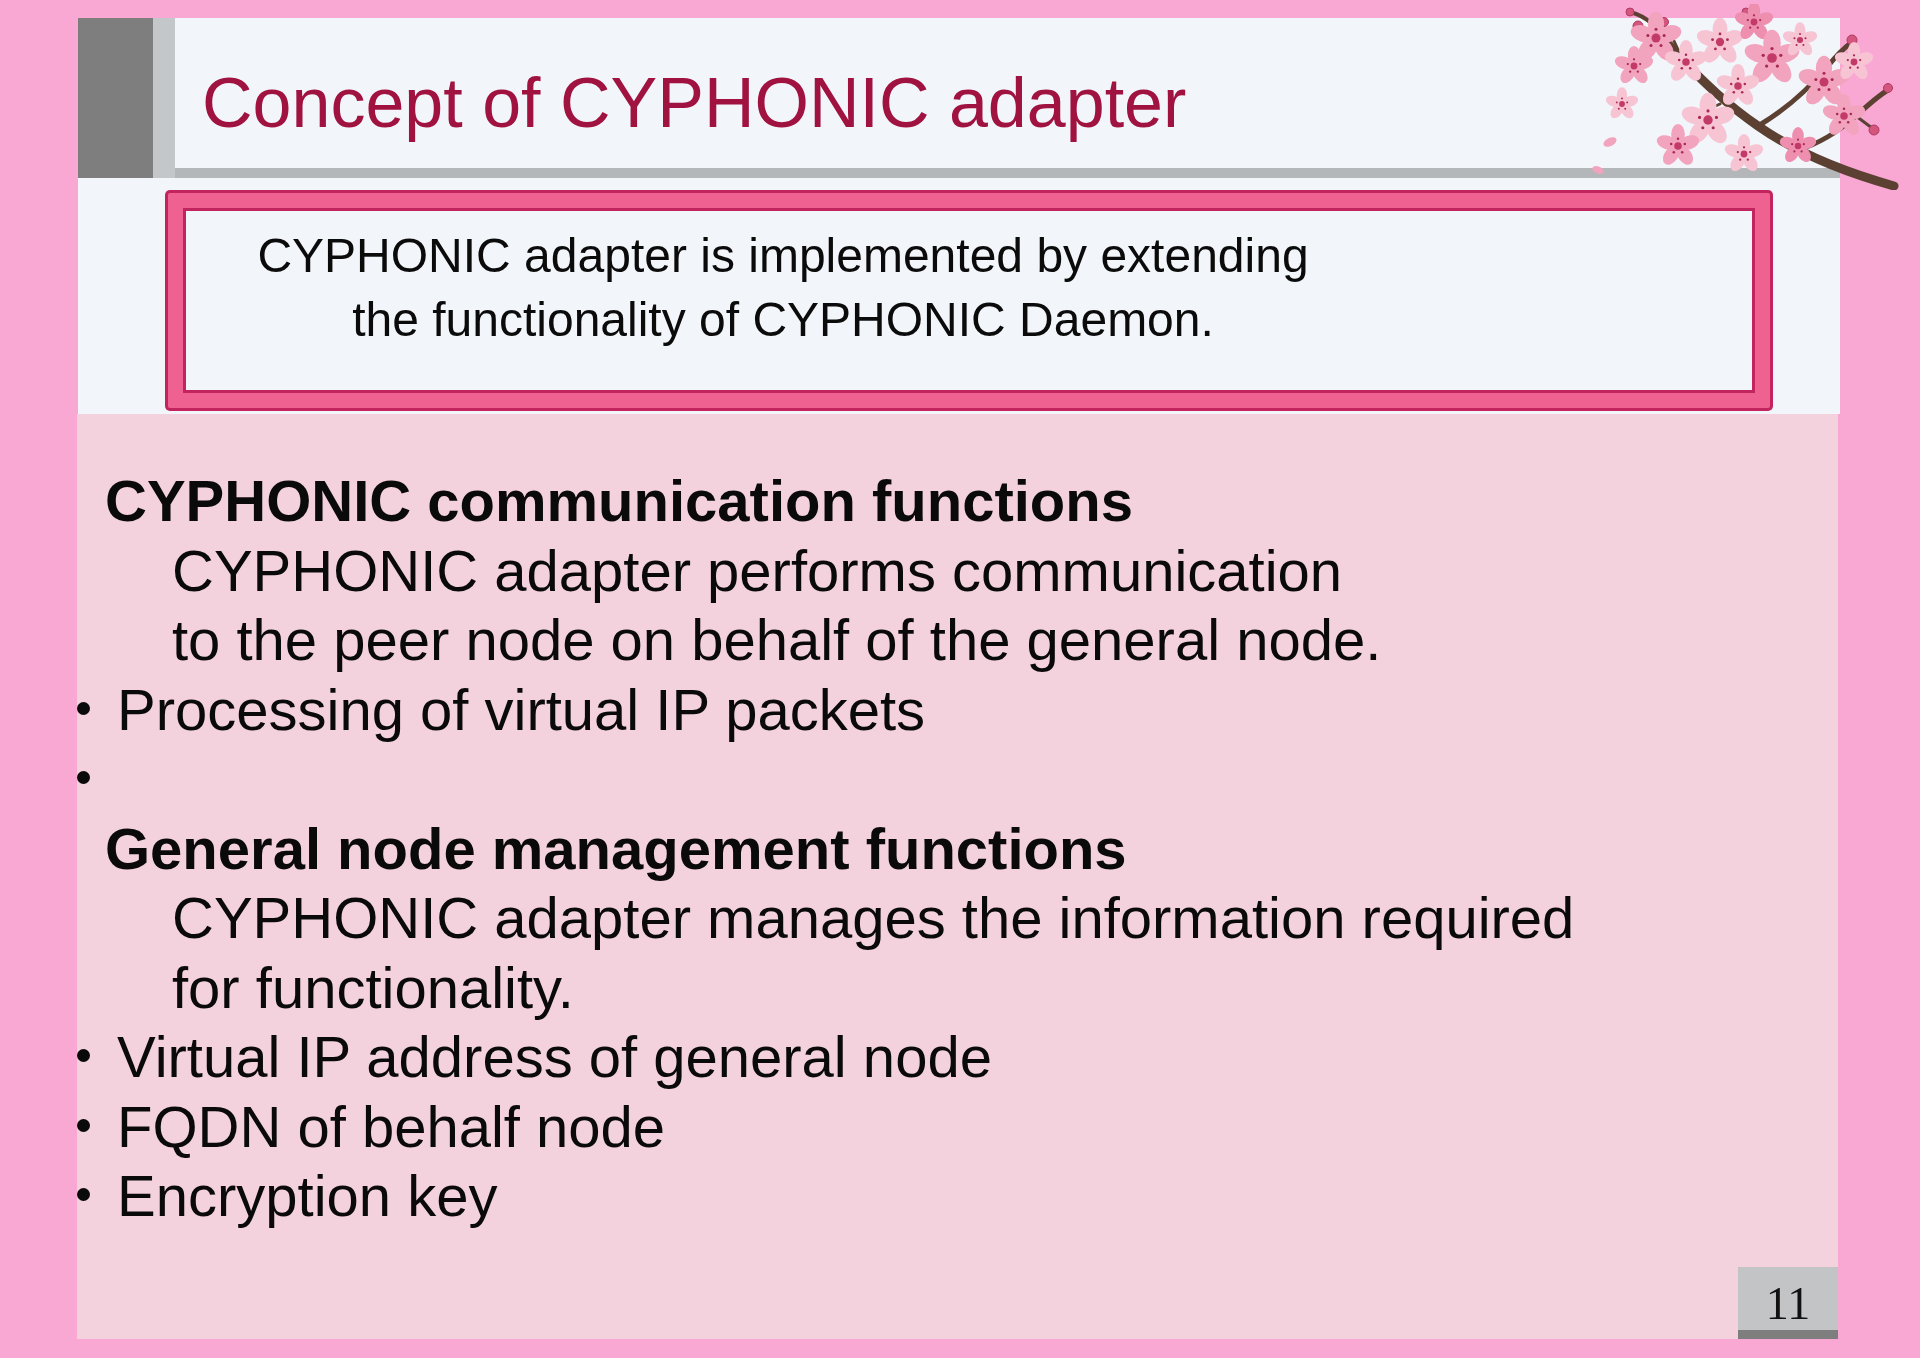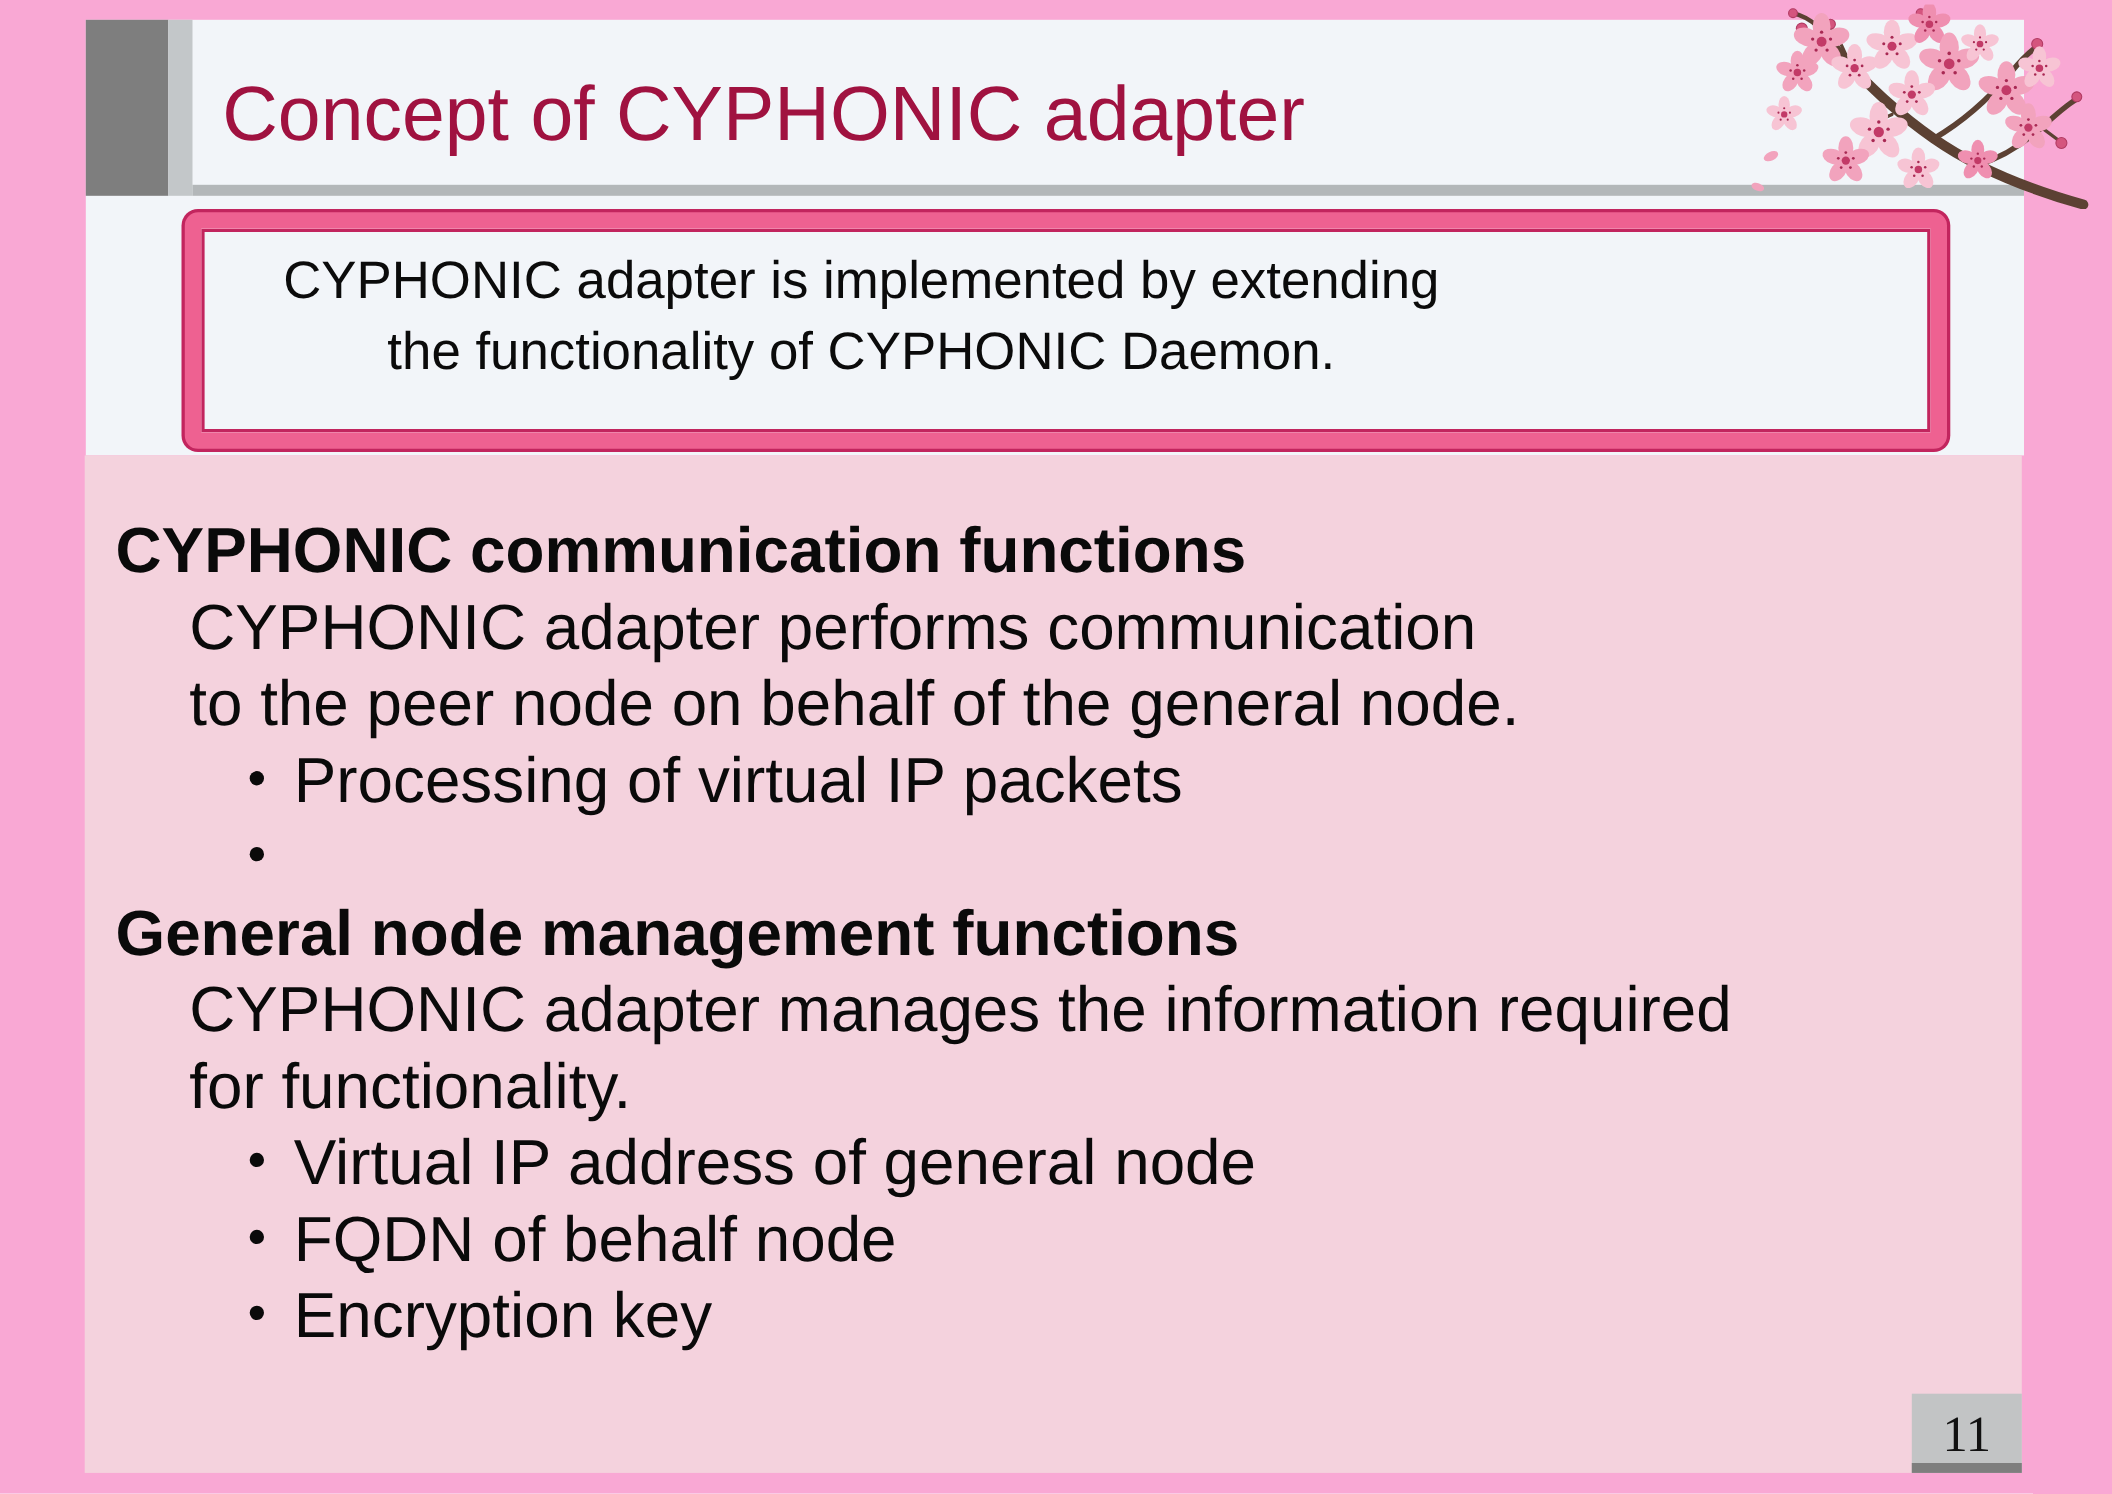--- a/index.html
+++ b/index.html
@@ -12,34 +12,34 @@
   .dark-block{position:absolute;left:78px;top:18px;width:75px;height:160px;background:#7E7E7E;}
   .light-bar{position:absolute;left:153px;top:18px;width:22px;height:160px;background:#C3C7C9;}
   .title-rule{position:absolute;left:175px;top:168px;width:1665px;height:10px;background:#B3B7B9;}
   .slide-title{
     position:absolute;left:202px;top:68px;font-size:70px;line-height:1.0;
     color:#A01240;letter-spacing:0px;white-space:nowrap;
   }
   
   .callout{
     position:absolute;left:168px;top:193px;width:1602px;height:215px;box-sizing:border-box;
-    background:#F2F5F9;border:15px solid #EE6191;border-radius:12px;
+    background:#F2F5F9;border:15px solid #EE6191;border-radius:2px;
     box-shadow:0 0 0 3px #C2255E, inset 0 0 0 3px #C2255E;
   }
   .callout-text{
     margin-top:16px;width:1200px;text-align:center;
     font-size:48px;line-height:64px;color:#0b0b0b;
   }
   
   .content{position:absolute;left:77px;top:414px;width:1761px;height:925px;background:#F4D2DD;}
   .content-inner{padding-top:52px;font-size:58px;line-height:69.5px;}
   .line{white-space:nowrap;}
   .line.h{font-weight:bold;padding-left:28px;}   
   .line.b{padding-left:95px;}                    
-  .line.li{padding-left:150px;}                  
+  .line.li{}                  
   .dot{
     display:inline-block;width:13px;height:13px;border-radius:50%;
     background:#0a0a0a;margin-right:27px;vertical-align:15px;
   }
   
   .page-badge{
     position:absolute;left:1738px;top:1267px;width:100px;height:72px;box-sizing:border-box;
     background:#C2C4C5;border-bottom:9px solid #7E7E7E;
     display:flex;align-items:flex-end;justify-content:center;
     font-family:"Liberation Serif",serif;font-size:46px;color:#111;

